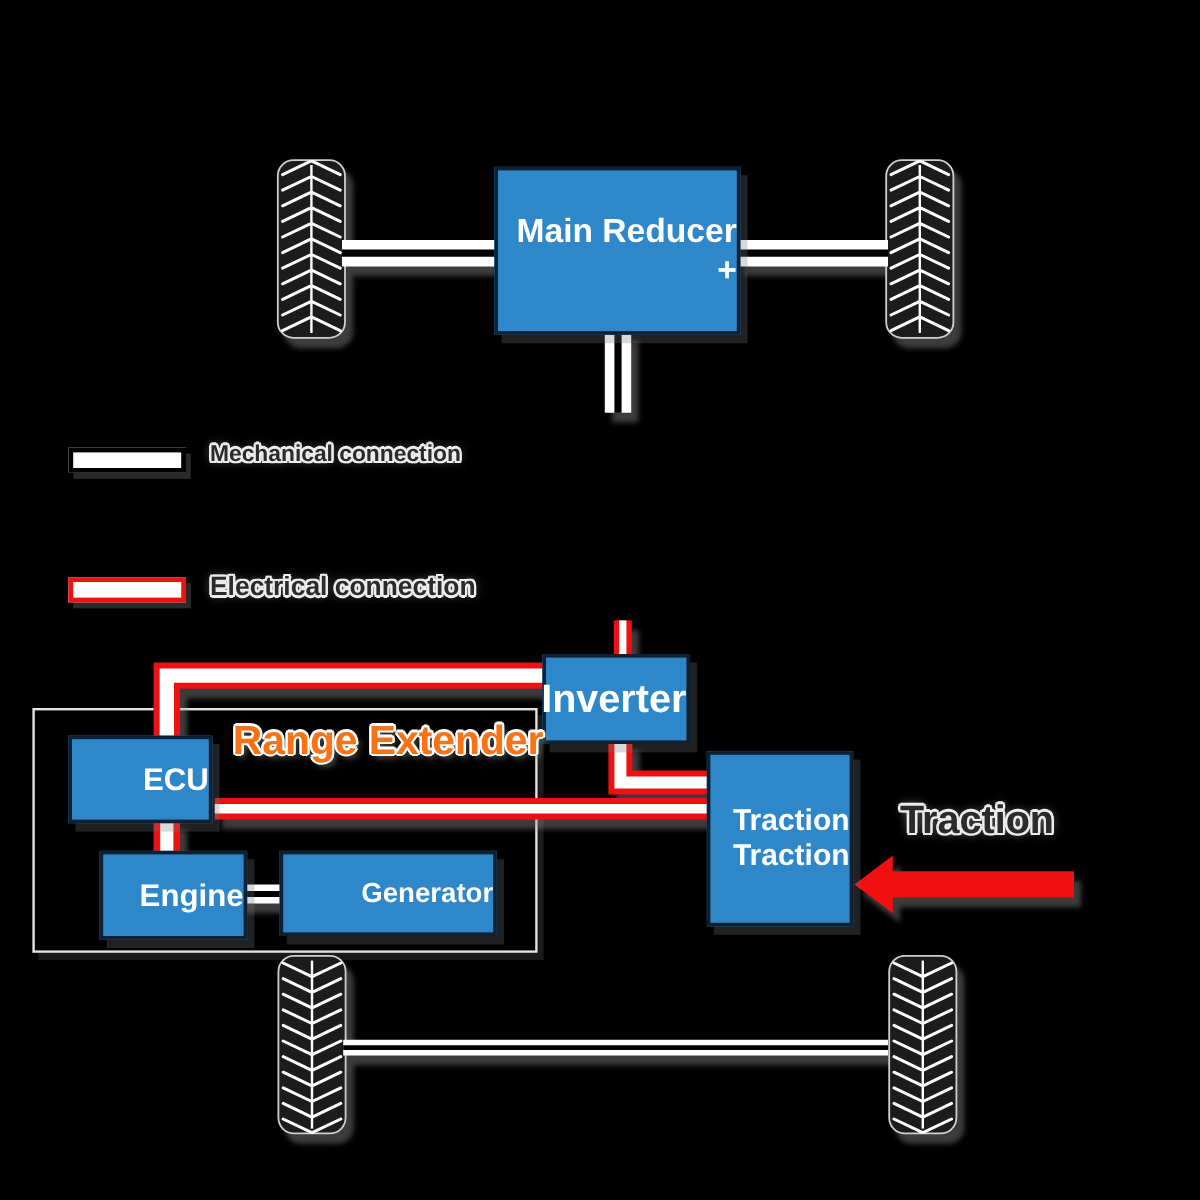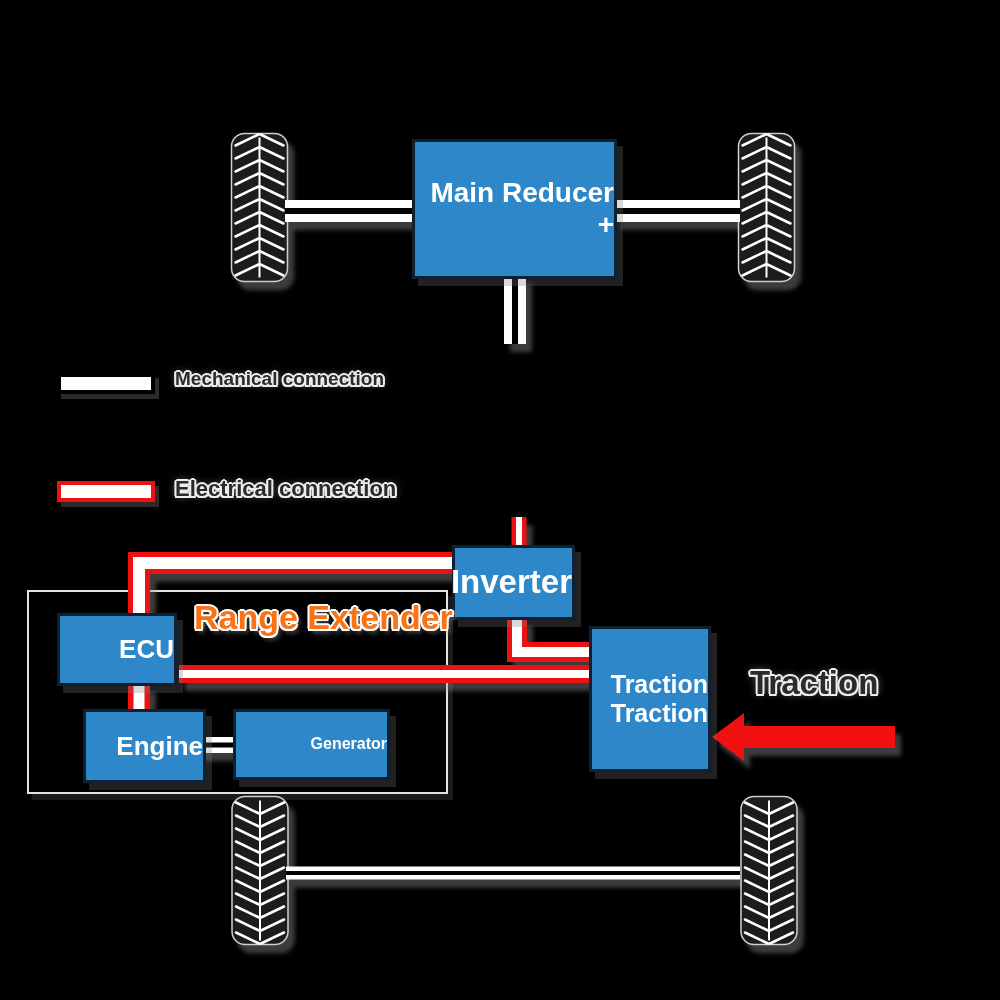--- a/index.html
+++ b/index.html
@@ -17,21 +17,21 @@
     box-shadow:6px 7px 0 rgba(120,120,120,0.28);
     z-index:3;
   }
   .box .ln{line-height:1.16;white-space:nowrap;}
   #box-main-reducer{left:412px;top:139px;width:205px;height:140px;font-size:28px;}
   #box-drive-motor {left:449px;top:342px;width:121px;height:178px;font-size:27px;}
   #box-inverter    {left:452px;top:545px;width:123px;height:75px;font-size:33px;}
   #box-traction-battery{left:589px;top:626px;width:122px;height:146px;font-size:25px;}
   #box-ecu         {left:57px; top:613px;width:120px;height:73px;font-size:26px;}
   #box-engine      {left:56px; top:709px;width:123px;height:74px;font-size:26px;margin-left:27px;}
-  #box-generator   {left:233px;top:709px;width:157px;height:71px;font-size:16px;}
+  #box-generator   {left:233px;top:709px;width:181px;height:71px;font-size:23px;}
   
   #range-extender-box{
     position:absolute;left:27px;top:590px;width:421px;height:204px;
     border:2px solid #e3e3e3;box-sizing:border-box;z-index:1;
     box-shadow:5px 6px 0 rgba(105,105,105,0.25);
   }
   
   .otext{
     position:absolute;font-weight:700;color:var(--darktext,#2B2B2B);white-space:nowrap;
     text-shadow:2px 0 0 #ededed,-2px 0 0 #ededed,0 2px 0 #ededed,0 -2px 0 #ededed,

